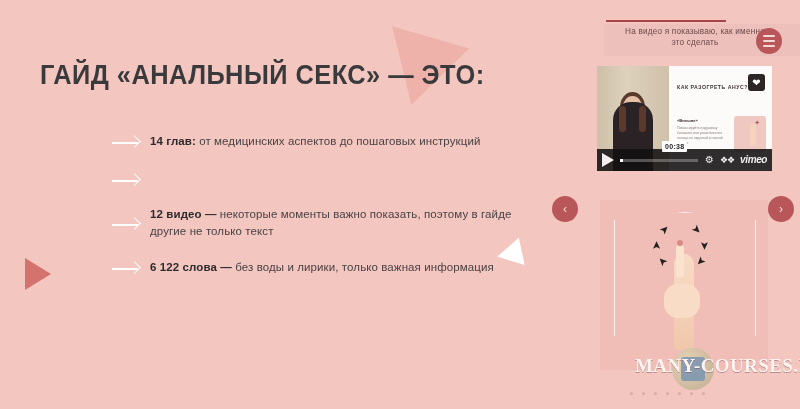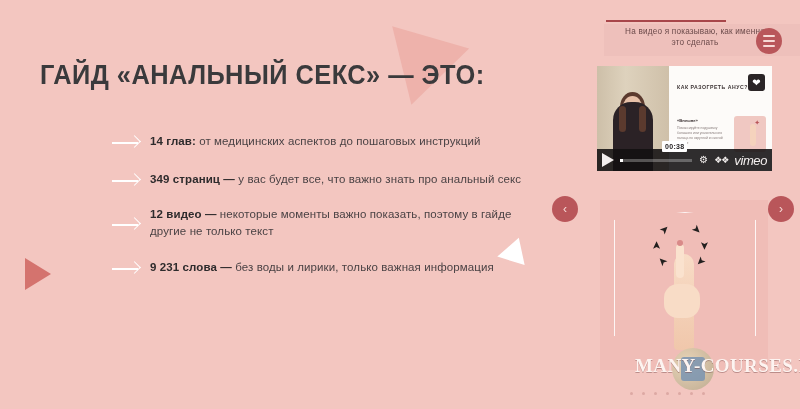--- a/index.html
+++ b/index.html
@@ -105,21 +105,21 @@
   #v-controls{position:absolute;left:0;bottom:0;width:175px;height:22px;background:rgba(18,16,17,.88);display:flex;align-items:center;padding:0 5px;box-sizing:border-box;}
   #v-play{width:0;height:0;border-top:7px solid transparent;border-bottom:7px solid transparent;border-left:12px solid #f3efee;margin-right:6px;}
   #v-bar{flex:1;height:3px;background:rgba(255,255,255,.28);position:relative;margin-right:7px;}
   #v-bar-fill{position:absolute;left:0;top:0;height:3px;width:4%;background:#ffffff;}
   #v-time{
     position:absolute;left:42px;top:-18px;background:#ffffff;color:#1d1a1b;
     font-size:7px;font-weight:700;padding:2px 3px;border-radius:1px;letter-spacing:.3px;
   }
   #v-gear{color:#f3efee;font-size:10px;margin-right:6px;line-height:1;}
   #v-fs{color:#f3efee;font-size:9px;margin-right:6px;line-height:1;letter-spacing:-1px;}
-  #v-logo{color:#f3efee;font-size:13px;font-style:italic;font-weight:400;letter-spacing:-.4px;line-height:1;}
+  #v-logo{color:#f3efee;font-size:10px;font-style:italic;font-weight:700;letter-spacing:-.4px;line-height:1;}
 
   
   #illus{position:absolute;left:600px;top:200px;width:168px;height:170px;background:#f0bdb7;}
   #illus-frame{position:absolute;left:14px;top:12px;width:140px;height:130px;border:1.4px solid rgba(255,255,255,.85);
      clip-path:polygon(0 6%,50% 0,100% 6%,100% 94%,50% 100%,0 94%);}
   #illus-hand{position:absolute;left:74px;top:54px;width:20px;height:96px;background:linear-gradient(180deg,#f8dcc6,#f0c7ab);border-radius:10px 10px 4px 4px;}
   #illus-fist{position:absolute;left:64px;top:84px;width:36px;height:34px;background:#f8dcc6;border-radius:14px;}
   #illus-tip{position:absolute;left:76px;top:44px;width:8px;height:34px;background:#fae2ce;border-radius:5px;}
   #illus-dot{position:absolute;left:77px;top:40px;width:6px;height:6px;background:#d98a88;border-radius:50%;}
   .ia{position:absolute;color:#23201f;font-size:11px;line-height:1;}
@@ -165,31 +165,30 @@
 
   <div id="list">
 
     <div class="row">
       <span class="arrow"></span>
       <span class="txt"><b>14 глав:</b><span> от медицинских аспектов до пошаговых инструкций</span></span>
     </div>
 
     <div class="row">
       <span class="arrow"></span>
-      <span class="txt"><b>349 страниц</b><span class="sep"> — </span><span>у вас будет все, что важно знать про анальный секс</span></span>
     </div>
 
     <div class="row">
       <span class="arrow"></span>
       <span class="txt"><b>12 видео</b><span class="sep"> — </span><span>некоторые моменты важно показать, поэтому в гайде другие не только текст</span></span>
     </div>
 
     <div class="row">
       <span class="arrow"></span>
-      <span class="txt"><b>9 231 слова</b><span class="sep"> — </span><span>без воды и лирики, только важная информация</span></span>
+      <span class="txt"><b>6 122 слова</b><span class="sep"> — </span><span>без воды и лирики, только важная информация</span></span>
     </div>
 
 
   </div>
 
   <div id="right-panel">
     <div id="top-rule"></div>
     <div id="caption-bar"></div>
     <div id="caption-text">На видео я показываю, как именно это сделать</div>
     <div id="menu-btn">

